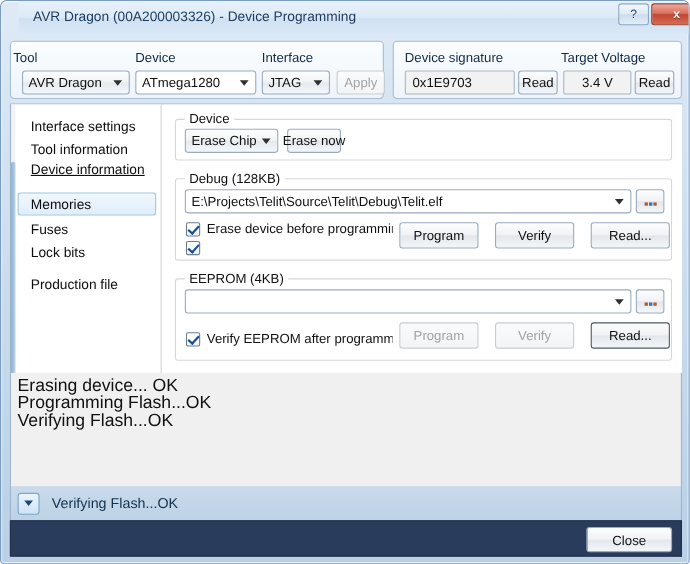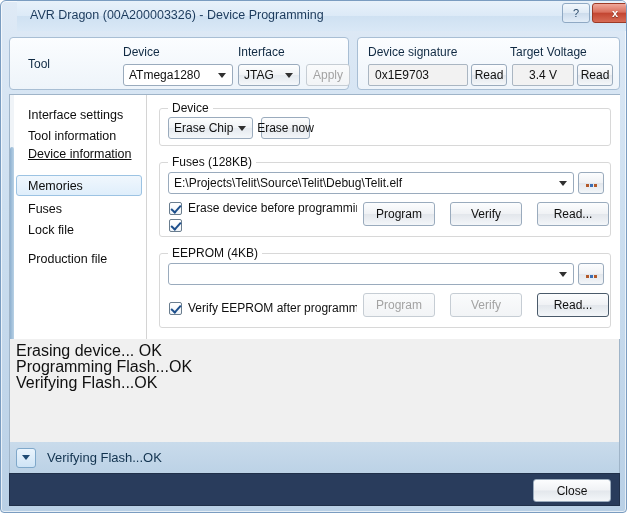--- a/index.html
+++ b/index.html
@@ -278,24 +278,28 @@
 
 <div id="window">
 
   <div id="titlebar">
     <div id="title-text">AVR Dragon (00A200003326) - Device Programming</div>
     <div id="help-btn" class="caption-btn">?</div>
     <div id="close-btn" class="caption-btn">x</div>
   </div>
 
   <div id="toolbar-left">
-    <div class="tb-label" style="left:18px;margin-top:12px;">Tool</div>
+    <div class="tb-label" style="left:2px;">Tool</div>
     <div class="tb-label" style="left:113px;">Device</div>
     <div class="tb-label" style="left:228px;">Interface</div>
 
+    <div class="combo" style="left:10px; top:26px; width:98px;">
+      <span>AVR Dragon</span>
+      <span class="arrow"></span>
+    </div>
 
     <div class="combo white" style="left:113px; top:26px; width:110px;">
       <span>ATmega1280</span>
       <span class="arrow"></span>
     </div>
 
     <div class="combo" style="left:228px; top:26px; width:62px;">
       <span>JTAG</span>
       <span class="arrow"></span>
     </div>
@@ -330,40 +334,40 @@
       <div class="nav-item" style="top:48px;text-decoration:underline;">
           <span>Device information</span>
         </div>
       <div class="nav-item selected" style="top:80px;">
           <span>Memories</span>
         </div>
       <div class="nav-item" style="top:103px;">
           <span>Fuses</span>
         </div>
       <div class="nav-item" style="top:124px;">
-          <span>Lock file</span>
+          <span>Lock bits</span>
         </div>
       <div class="nav-item" style="top:153px;">
           <span>Production file</span>
         </div>
     </div>
 
     <div id="content">
 
       <div class="group" style="left:11px; top:13px; width:452px; height:38px;">
         <span class="legend">Device</span>
         <div class="combo" style="left:8px; top:8px; width:85px;">
           <span>Erase Chip</span>
           <span class="arrow"></span>
         </div>
         <div class="btn" style="left:101px; top:8px; width:49px;">Erase now</div>
       </div>
 
       <div class="group" style="left:11px; top:67px; width:452px; height:75px;">
-        <span class="legend">Fuses (128KB)</span>
+        <span class="legend">Debug (128KB)</span>
 
         <div class="combo white" style="left:8px; top:9px; width:406px;">
           <span>E:\Projects\Telit\Source\Telit\Debug\Telit.elf</span>
           <span class="arrow"></span>
         </div>
         <div class="browse-btn" style="left:418px; top:9px;">
           <span class="dots">
               <i></i>
               <i></i>
               <i></i>

